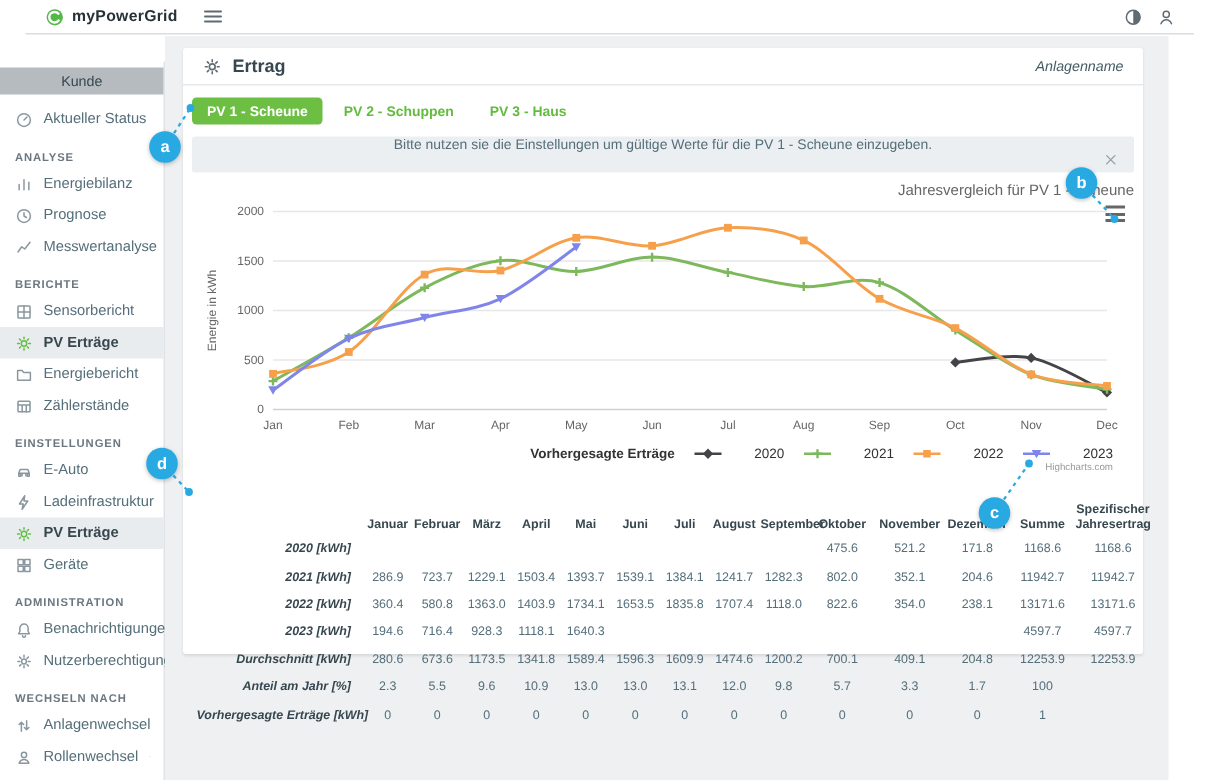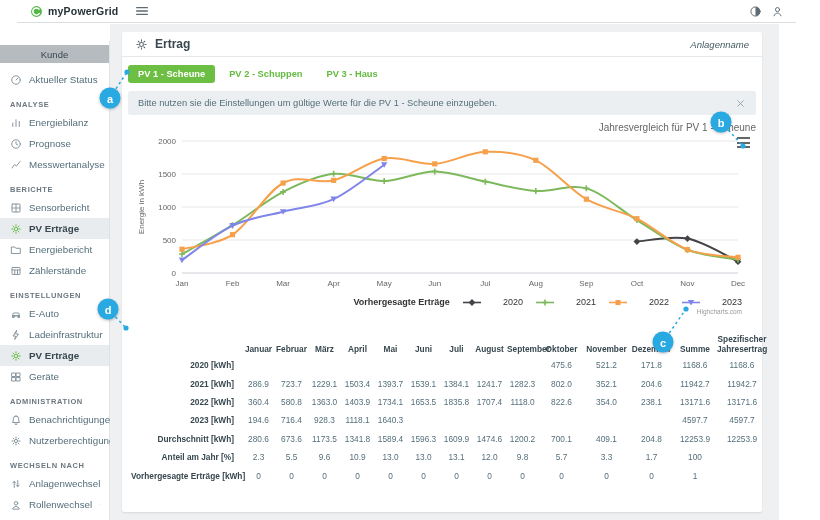--- a/index.html
+++ b/index.html
@@ -27,33 +27,33 @@
     padding:10px 0 3px 10px;}
   .side-item{display:flex;align-items:center;gap:7px;height:21px;padding-left:10px;
     font-size:9.8px;color:#546e7a;cursor:pointer;position:relative;}
   .side-item .ic{width:12px;height:12px;color:#8a979f;display:inline-flex;flex:0 0 auto;}
   .side-item.active{background:#e9ecee;color:#37474f;font-weight:bold;}
   .side-item.active .ic{color:#64bb46;}
   .side-item .chev{margin-left:auto;margin-right:8px;width:9px;height:9px;color:#90a0a8;display:inline-flex;}
 
   
   .content{position:absolute;left:110px;top:24px;width:669px;height:496px;background:#eef0f2;}
-  .card{position:absolute;left:12px;top:8px;width:640px;height:480px;background:#fff;
+  .card{position:absolute;left:12px;top:8px;width:640px;height:404px;background:#fff;
     box-shadow:0 1px 2px rgba(0,0,0,.1);border-radius:2px;}
   .card-head{display:flex;align-items:center;height:25px;padding:0 13px;border-bottom:1px solid #e6e9eb;}
   .card-head .ic{width:13px;height:13px;color:#5f6b73;display:inline-flex;margin-right:7px;}
   .page-title{font-size:12px;font-weight:bold;color:#37474f;}
   .plant-name{margin-left:auto;font-size:9.5px;font-style:italic;color:#455a64;}
 
   .tabs{display:flex;align-items:center;gap:4px;padding:8px 0 0 6px;}
   .tab{font-size:9.3px;padding:4px 10px;border-radius:3px;color:#63bb3f;cursor:pointer;font-weight:bold;}
   .tab.active{background:#6dbf44;color:#fff;}
 
   .banner{margin:8px 6px 0 6px;height:24px;background:#ecefF1;background:#eceff1;border-radius:2px;
-    display:flex;align-items:center;padding:0 10px;font-size:9.3px;color:#546e7a;}
+    display:flex;align-items:center;padding:0 10px;font-size:9.3px;color:#546e7a;flex-direction:column;}
   .banner .x{margin-left:auto;width:11px;height:11px;color:#90a0a8;display:inline-flex;cursor:pointer;}
 
   
   .chart-wrap{position:relative;margin:4px 6px 0 6px;height:206px;}
   .chart-title{text-align:right;font-size:10px;color:#666;padding-top:3px;}
   .chart-svg{display:block;margin:0 auto;}
   .chart-context{position:absolute;right:6px;top:18px;width:13px;height:11px;cursor:pointer;
     display:flex;flex-direction:column;justify-content:space-between;}
   .chart-context i{display:block;height:2px;background:#666;}
   .legend-row{display:flex;justify-content:flex-end;align-items:center;gap:12px;
@@ -64,21 +64,21 @@
 
   .unit-toggle{display:flex;align-items:center;gap:8px;padding:6px 0 0 6px;}
   .unit-btn{font-size:9.3px;padding:4px 9px;border-radius:3px;color:#63bb3f;font-weight:bold;cursor:pointer;}
   .unit-btn.active{background:#6dbf44;color:#fff;}
 
   
   table.data{border-collapse:collapse;margin:8px 6px 0 8px;width:626px;table-layout:fixed;}
   table.data th{font-size:8.3px;font-weight:bold;color:#37474f;text-align:center;
     padding:2px 1px;vertical-align:bottom;line-height:1.15;}
   table.data td{font-size:8.3px;color:#546e7a;text-align:center;padding:4.2px 1px;}
-  table.data td.rowlabel{font-weight:bold;color:#37474f;text-align:right;padding-right:8px;white-space:nowrap;}
+  table.data td.rowlabel{font-weight:bold;color:#37474f;text-align:right;padding-right:8px;white-space:nowrap;font-style:italic;}
   table.data col.c-label{width:112px;}
   table.data col.c-month{width:33px;}
   table.data col.c-sep{width:45px;}
   table.data col.c-sum{width:42px;}
   table.data col.c-spez{width:52px;}
 
   
   #anno-svg{position:absolute;left:0;top:0;width:820px;height:520px;pointer-events:none;}
   .balloon{position:absolute;width:21px;height:21px;border-radius:50%;background:#29a9e1;
     color:#fff;font-size:11px;font-weight:bold;display:flex;align-items:center;justify-content:center;

